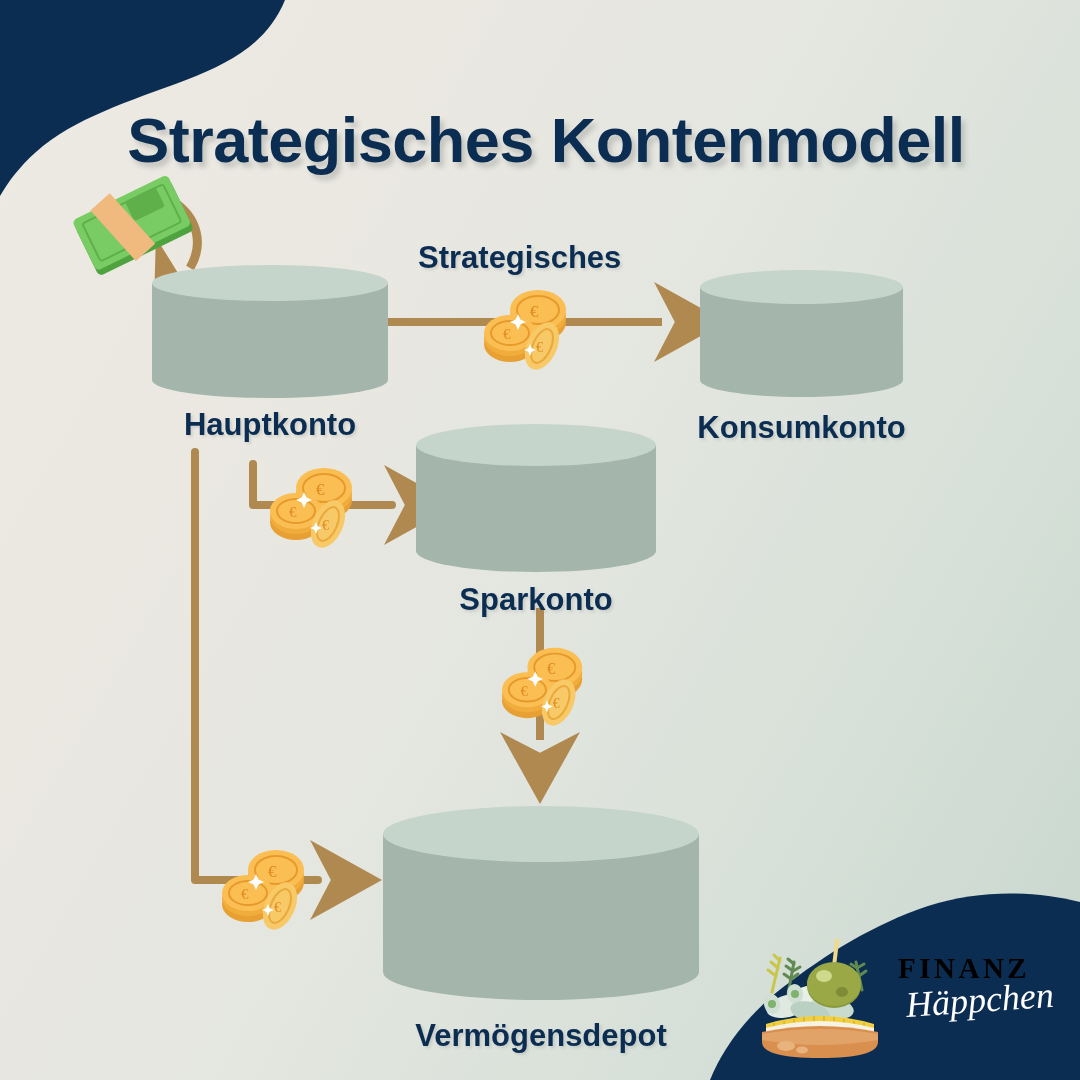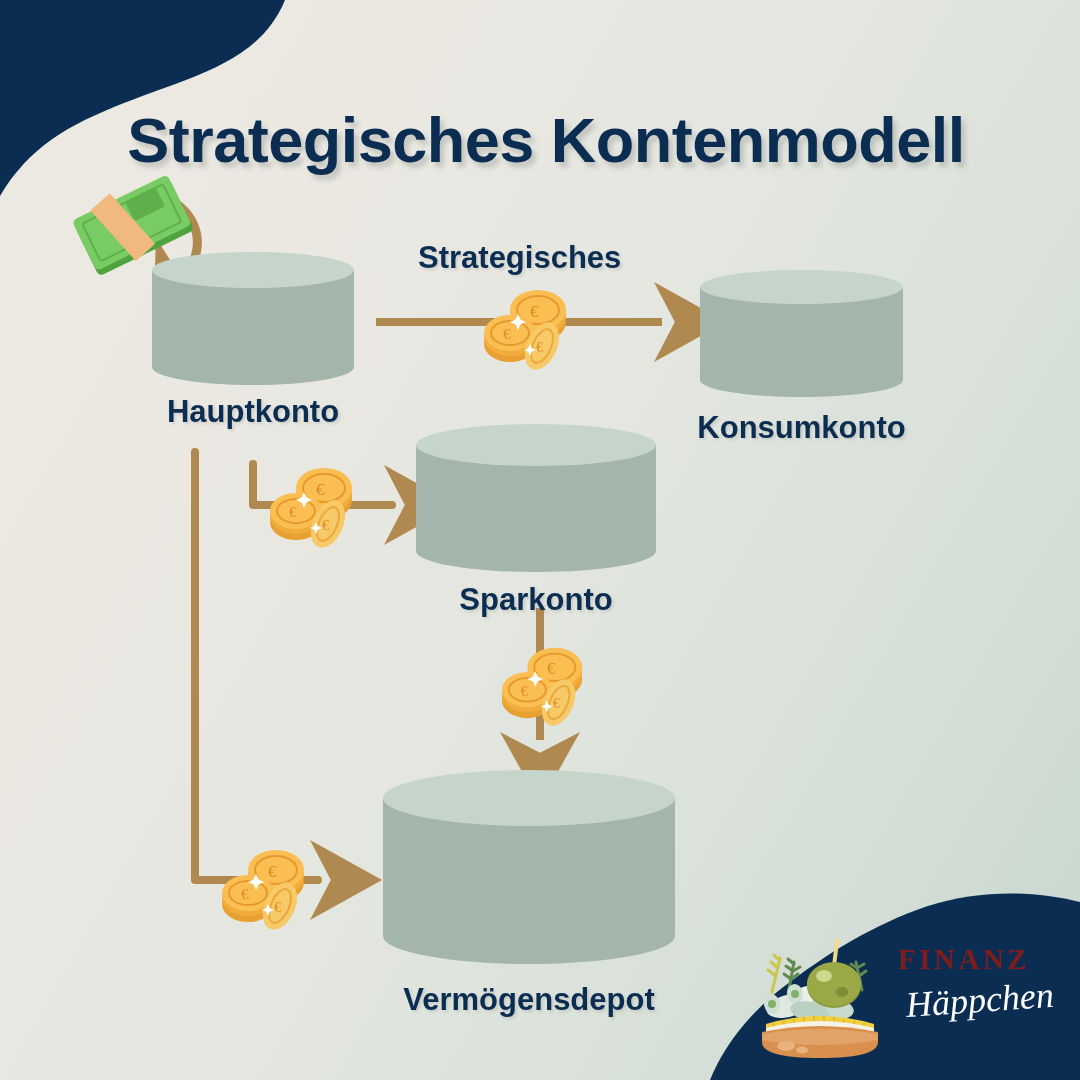--- a/index.html
+++ b/index.html
@@ -43,36 +43,36 @@
     background:#a4b5ab; border-radius:50%;
   }
   .cyl-label {
     position:absolute; left:50%; transform:translateX(-50%);
     white-space:nowrap;
     font-size:31px; font-weight:bold; color:#0c2d52;
     text-shadow:2px 2px 3px rgba(120,125,120,.22);
   }
 
   
-  #cyl-haupt      { left:152px; top:252px; width:202px; height:133px; }
+  #cyl-haupt      { left:152px; top:265px; width:236px; height:133px; }
   #cyl-haupt .cyl-top,#cyl-haupt .cyl-bottom { height:36px; }
   #cyl-haupt .cyl-body { top:18px; bottom:18px; }
   #cyl-haupt .cyl-label { top:142px; }
 
   #cyl-konsum     { left:700px; top:270px; width:203px; height:127px; }
   #cyl-konsum .cyl-top,#cyl-konsum .cyl-bottom { height:34px; }
   #cyl-konsum .cyl-body { top:17px; bottom:17px; }
   #cyl-konsum .cyl-label { top:140px; }
 
   #cyl-spar       { left:416px; top:424px; width:240px; height:148px;padding-left:8px; }
   #cyl-spar .cyl-top,#cyl-spar .cyl-bottom { height:42px; }
   #cyl-spar .cyl-body { top:21px; bottom:21px; }
   #cyl-spar .cyl-label { top:158px; }
 
-  #cyl-depot      { left:383px; top:770px; width:292px; height:194px; }
+  #cyl-depot      { left:383px; top:806px; width:316px; height:194px; }
   #cyl-depot .cyl-top,#cyl-depot .cyl-bottom { height:56px; }
   #cyl-depot .cyl-body { top:28px; bottom:28px; }
   #cyl-depot .cyl-label { top:212px; }
 
   
   #connectors { position:absolute; inset:0; width:1080px; height:1080px; pointer-events:none; }
 
   
   .flow-label {
     position:absolute; white-space:nowrap;
@@ -86,23 +86,23 @@
   #art-banknote { left:70px; top:170px; width:128px; height:110px; }
   #coins-konsum { left:478px; top:278px; width:100px; height:92px; }
   #coins-spar   { left:264px; top:456px; width:100px; height:92px; }
   #coins-depot-v{ left:496px; top:636px; width:98px; height:90px; }
   #coins-depot-h{ left:216px; top:838px; width:100px; height:92px; }
 
   
   #brand-logo { position:absolute; left:750px; top:918px; width:320px; height:150px; }
   #brand-mark { position:absolute; left:0; top:6px; width:140px; height:140px; }
   #brand-finanz {
-    position:absolute; left:148px; top:25px;
+    position:absolute; left:148px; top:34px;
     font-family:"Liberation Serif", serif;
-    font-size:29px; font-weight:bold; letter-spacing:3.5px; color:#7f1d1d;
+    font-size:29px; font-weight:bold; letter-spacing:3.5px; color:#000000;
   }
   #brand-haeppchen {
     position:absolute; left:156px; top:66px;
     font-family:"Liberation Serif", serif;
     font-style:italic; font-size:36px; color:#ffffff;
     transform:rotate(-4deg); transform-origin:left center;
   }
 </style>
 </head>
 <body>

